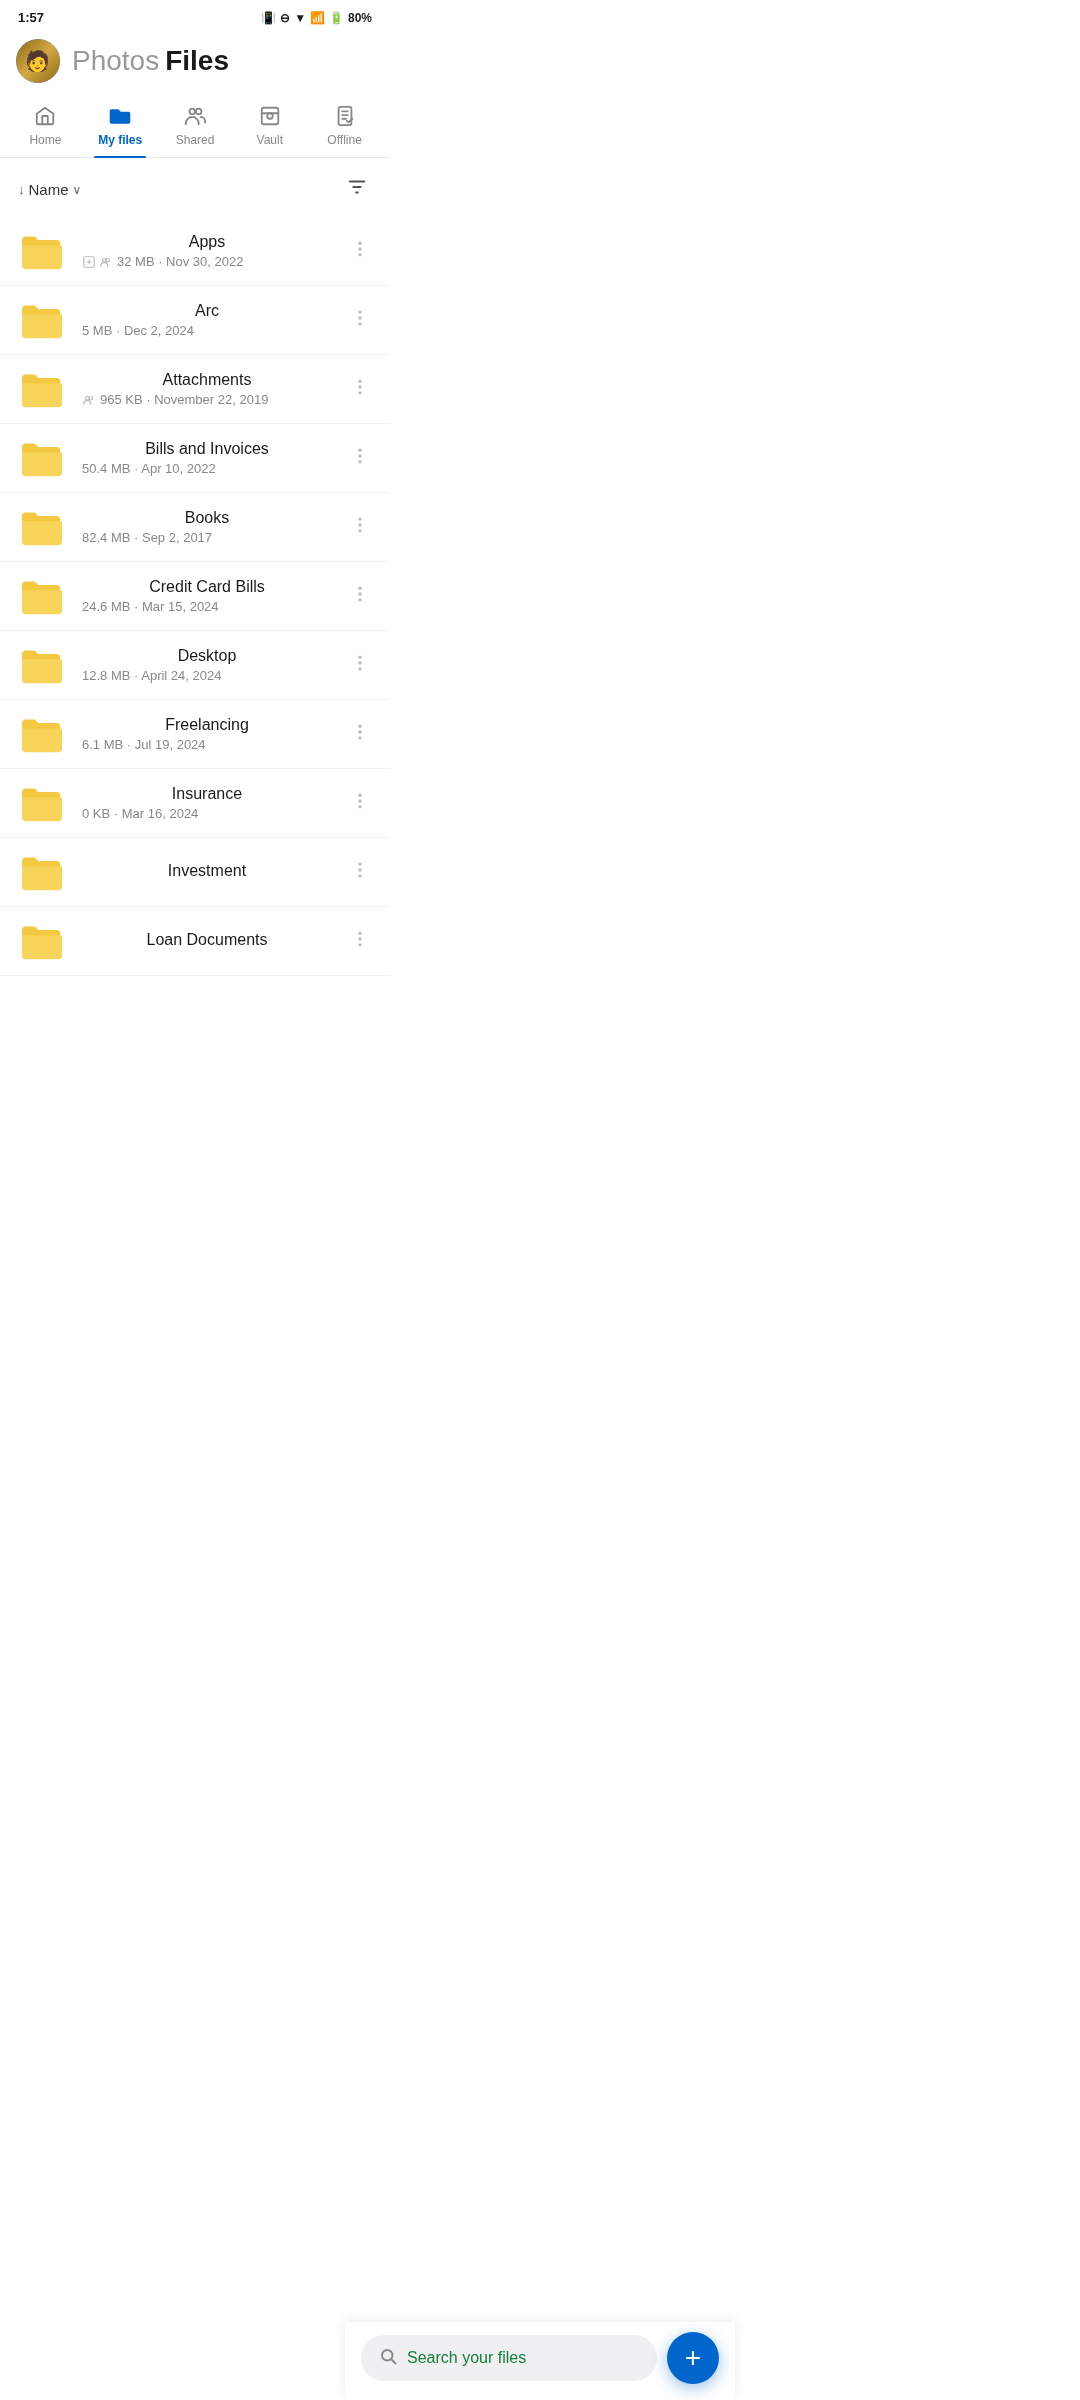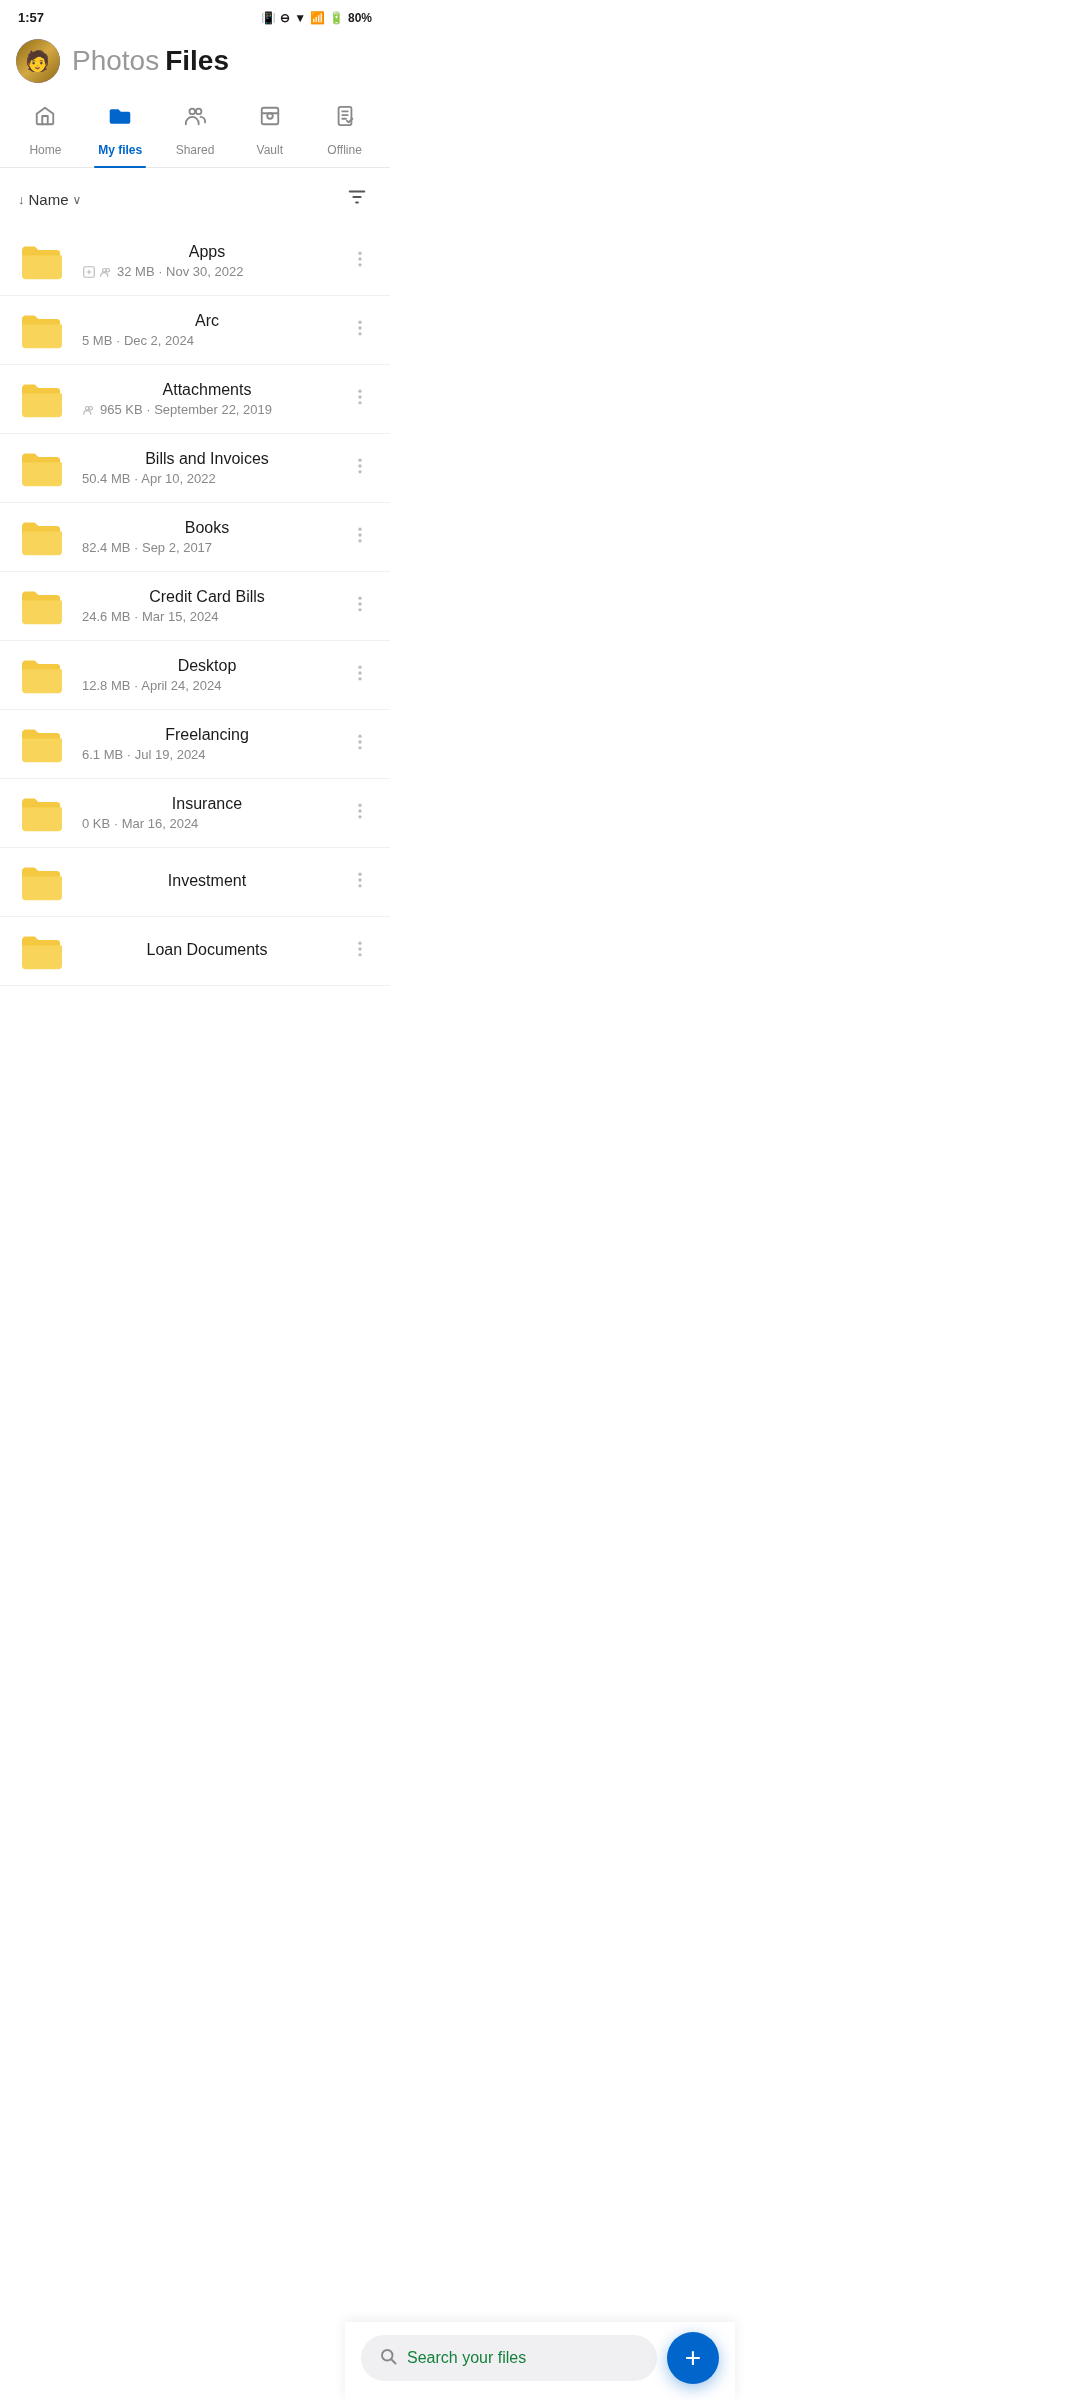--- a/index.html
+++ b/index.html
@@ -73,21 +73,21 @@
       display: flex;
       justify-content: space-around;
       padding: 0 8px;
       border-bottom: 1px solid #e8e8e8;
     }
     .nav-tab {
       display: flex;
       flex-direction: column;
       align-items: center;
       padding: 8px 12px 10px;
-      gap: 10px;
+      gap: 0;
       cursor: pointer;
       position: relative;
       flex: 1;
     }
     .nav-tab.active .tab-label { color: #0066CC; font-weight: 600; }
     .nav-tab.active::after {
       content: '';
       position: absolute;
       bottom: -1px;
       left: 15%;
@@ -365,21 +365,21 @@
       <div class="file-info">
         <div class="file-name">Attachments</div>
         <div class="file-meta">
           <span class="meta-icons">
             <svg width="14" height="14" viewBox="0 0 24 24" fill="none" stroke="#bbb" stroke-width="2">
               <circle cx="9" cy="9" r="3"></circle>
               <circle cx="15" cy="9" r="3"></circle>
               <path d="M3 20v-1a6 6 0 0112 0v1"></path>
             </svg>
           </span>
-          <span>965 KB · September 22, 2019</span>
+          <span>965 KB · November 22, 2019</span>
         </div>
       </div>
       <div class="more-btn"><svg width="20" height="20" viewBox="0 0 24 24" fill="#bbb">
           <circle cx="12" cy="5" r="2"></circle>
           <circle cx="12" cy="12" r="2"></circle>
           <circle cx="12" cy="19" r="2"></circle>
         </svg></div>
     </div>
     <div class="file-item">
       <div class="folder-icon-wrap">

